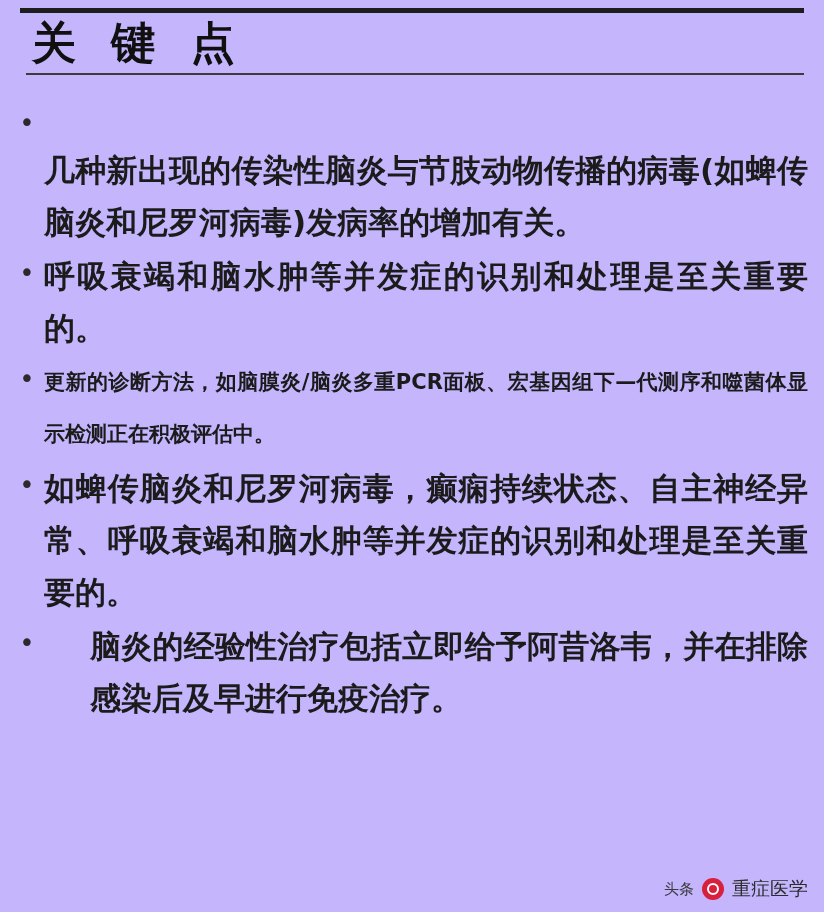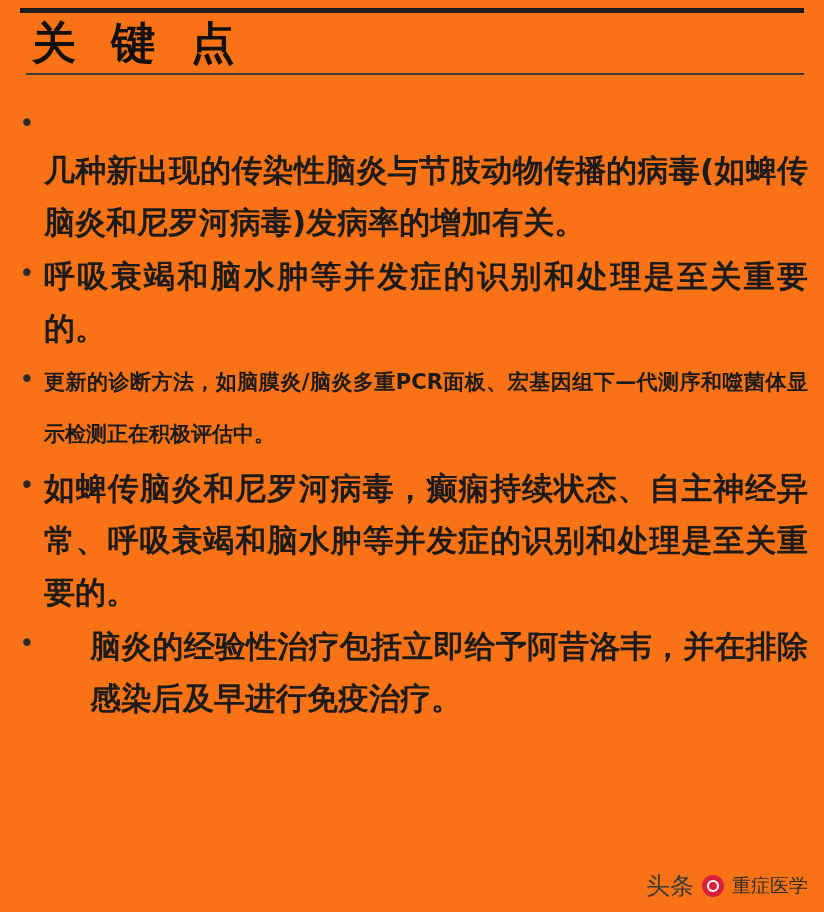--- a/index.html
+++ b/index.html
@@ -10,21 +10,21 @@
     width: 824px;
     height: 912px;
     background: #f7e3ec;
     font-family: "DejaVu Sans", "Liberation Sans", sans-serif;
     overflow: hidden;
   }
   .page {
     position: relative;
     width: 824px;
     height: 912px;
-    background: #f97316;
+    background: #c4b5fd;
     box-sizing: border-box;
   }
   .top-rule {
     position: absolute;
     left: 20px;
     top: 8px;
     width: 784px;
     height: 5px;
     background: #1d1d1d;
   }
@@ -87,21 +87,21 @@
   .b5 .bullet-text { font-size: 31px; margin-left: 46px; }
   .footer {
     position: absolute;
     right: 16px;
     bottom: 10px;
     display: flex;
     align-items: center;
     gap: 8px;
   }
   .footer-label {
-    font-size: 24px;
+    font-size: 15px;
     color: #3a3a3a;
     font-family: "DejaVu Sans", "Liberation Sans", sans-serif;
   }
   .footer-logo {
     width: 22px;
     height: 22px;
     border-radius: 50%;
     background: #d8203c;
     position: relative;
     display: inline-block;

